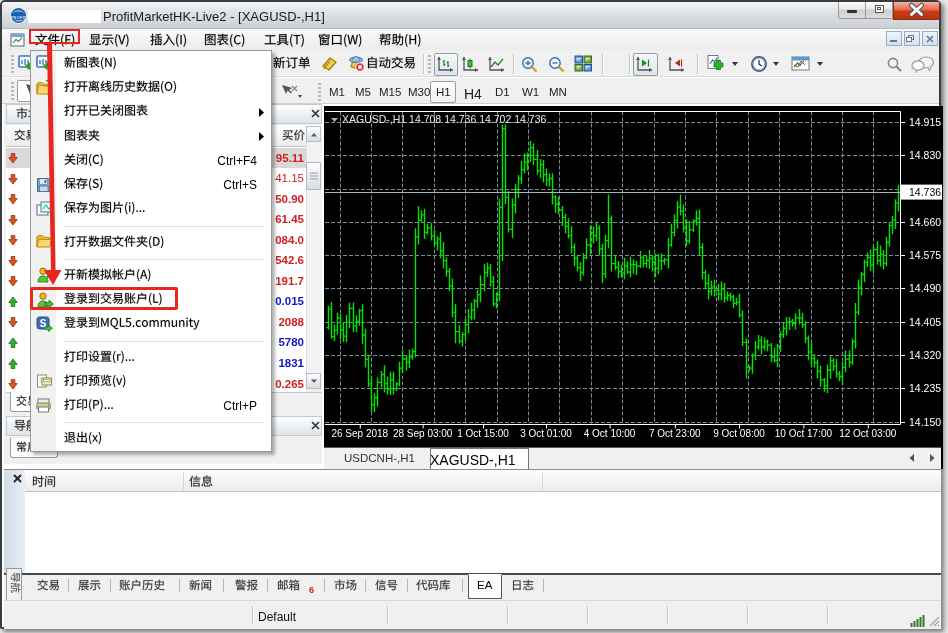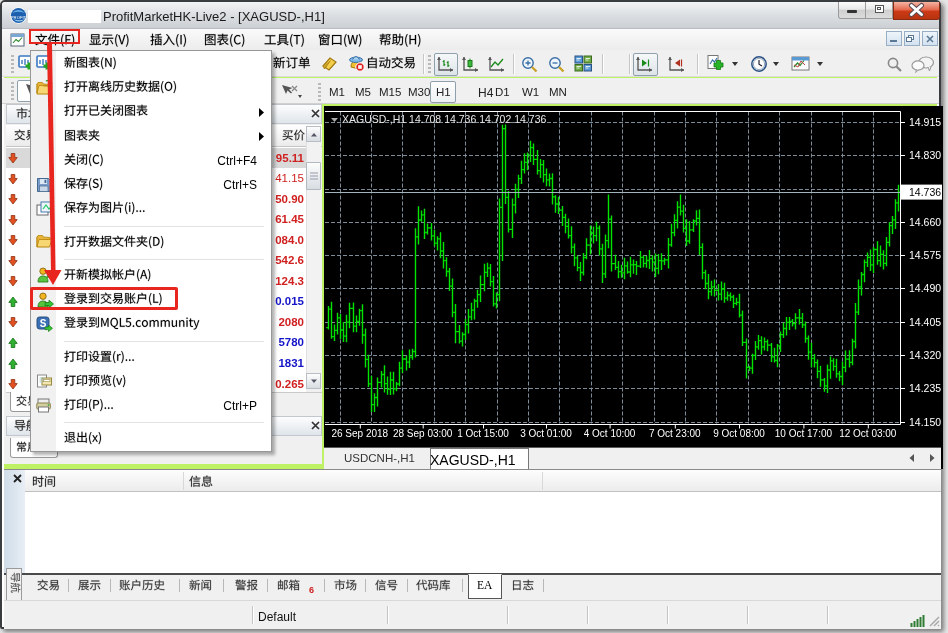--- a/index.html
+++ b/index.html
@@ -1,13 +1,13 @@
 <!DOCTYPE html>
 <html><head><meta charset="utf-8"><style>html,body{margin:0;padding:0;width:948px;height:633px;overflow:hidden;font-family:"Liberation Sans",sans-serif;background:#e6e6e6}*{box-sizing:border-box}.vsep{position:absolute;width:1px;background:#c6c6c6;box-shadow:1px 0 0 #fff}.grip{position:absolute;width:3px;background:repeating-linear-gradient(to bottom,#b9b9b9 0,#b9b9b9 2px,transparent 2px,transparent 4px)}.tbtn{position:absolute;border:1px solid #8ea0ac;background:linear-gradient(#f6f8f9,#dde4e9);border-radius:2px}</style></head><body>
-<div style="position:absolute;left:0;top:0;width:941px;height:629px;border:2px solid #3a3d40;border-radius:5px 5px 2px 2px;background:#bef264;box-shadow:3px 3px 4px rgba(0,0,0,0.45),inset 0 0 0 2px #fff">
+<div style="position:absolute;left:0;top:0;width:941px;height:629px;border:2px solid #3a3d40;border-radius:5px 5px 2px 2px;background:#ffffff;box-shadow:3px 3px 4px rgba(0,0,0,0.45),inset 0 0 0 2px #fff">
     <div style="position:absolute;left:0;top:0;right:0;height:27px;background:linear-gradient(#f2f4f5,#dcdfe2 50%,#ccd0d4);border-radius:3px 3px 0 0;border-bottom:1px solid #b8bcc0"></div>
     <div style="position:absolute;left:8px;top:5px;">
       <svg width="17" height="17" viewBox="0 0 17 17" style="display:block">
         <circle cx="8.5" cy="8.5" r="8.2" fill="#fff"></circle>
         <circle cx="8.5" cy="8.5" r="7.6" fill="#1b5fae"></circle>
         <path d="M2 6 q6-6 13 0 q-7-2.5-13 0z" fill="#6fb3e8"></path>
         <path d="M3 12 q6 5 12 0 q-6 2.5-12 0z" fill="#9fd0f0"></path>
         <text x="8.5" y="11.5" font-size="4.2" fill="#fff" text-anchor="middle" font-family="Liberation Sans">PROFIT</text>
       </svg>
     </div>
@@ -300,21 +300,21 @@
         <path d="M14 4 l5 5 m0-5 l-5 5" stroke="#888" stroke-width="1.2"></path>
         <path d="M20 13 l4 0 -2 3z" fill="#444"></path>
       </svg>
     </div>
     <div class="grip" style="left:316px;top:81px;height:18px"></div>
     <div style="position:absolute;left:327px;top:84px;font-size:11.5px;color:#222;white-space:nowrap;">M1</div>
     <div style="position:absolute;left:353px;top:84px;font-size:11.5px;color:#222;white-space:nowrap;">M5</div>
     <div style="position:absolute;left:377px;top:84px;font-size:11.5px;color:#222;white-space:nowrap;">M15</div>
     <div style="position:absolute;left:406px;top:84px;font-size:11.5px;color:#222;white-space:nowrap;">M30</div>
     <div style="position:absolute;left:434px;top:84px;font-size:11.5px;color:#222;white-space:nowrap;">H1</div>
-    <div style="position:absolute;left:476px;top:84px;font-size:12px;color:#222;white-space:nowrap;">H4</div>
+    <div style="position:absolute;left:462px;top:84px;font-size:14px;color:#222;white-space:nowrap;">H4</div>
     <div style="position:absolute;left:493px;top:84px;font-size:11.5px;color:#222;white-space:nowrap;">D1</div>
     <div style="position:absolute;left:520px;top:84px;font-size:11.5px;color:#222;white-space:nowrap;">W1</div>
     <div style="position:absolute;left:547px;top:84px;font-size:11.5px;color:#222;white-space:nowrap;">MN</div>
     <div class="tbtn" style="left:428px;top:78.5px;width:26px;height:22px;background:linear-gradient(#fdfdfd,#eef1f3)"></div>
     <div style="position:absolute;left:434px;top:84px;font-size:11.5px;color:#222;white-space:nowrap;">H1</div>
     <div style="position:absolute;left:2px;top:102px;width:318px;height:360px;background:#f0f0f0"></div>
     <div style="position:absolute;left:4px;top:102px;width:316px;height:20px;background:linear-gradient(#fdfdfe,#dfe5ea);border:1px solid #c2c8ce"></div>
     <div style="position:absolute;left:14px;top:105px;">
       <svg width="102" height="15" viewBox="0 0 102 15" style="display:block">
         <g fill="#222" stroke="#222" stroke-width="14" transform="translate(0,10.80) scale(0.012000,-0.012000)">
@@ -394,33 +394,33 @@
       <svg width="12" height="12" viewBox="0 0 12 12" style="display:block">
         <path d="M6 11 L1.8 5.6 h2.4 V1.5 h3.6 V5.6 h2.4z" fill="#e05020" stroke="#903010" stroke-width=".8"></path>
       </svg>
     </div>
     <div style="position:absolute;left:240px;top:252.25px;font-size:11.5px;color:#d02020;white-space:nowrap;width:62px;text-align:right;font-weight:bold">542.6</div>
     <div style="position:absolute;left:5px;top:273.3px;">
       <svg width="12" height="12" viewBox="0 0 12 12" style="display:block">
         <path d="M6 11 L1.8 5.6 h2.4 V1.5 h3.6 V5.6 h2.4z" fill="#e05020" stroke="#903010" stroke-width=".8"></path>
       </svg>
     </div>
-    <div style="position:absolute;left:240px;top:272.8px;font-size:11.5px;color:#d02020;white-space:nowrap;width:62px;text-align:right;font-weight:bold">124.3</div>
+    <div style="position:absolute;left:240px;top:272.8px;font-size:11.5px;color:#d02020;white-space:nowrap;width:62px;text-align:right;font-weight:bold">191.7</div>
     <div style="position:absolute;left:5px;top:293.85px;">
       <svg width="12" height="12" viewBox="0 0 12 12" style="display:block">
         <path d="M6 1 L10.2 6.4 h-2.4 V10.5 h-3.6 V6.4 H1.8z" fill="#30b030" stroke="#107010" stroke-width=".8"></path>
       </svg>
     </div>
     <div style="position:absolute;left:240px;top:293.35px;font-size:11.5px;color:#1414c8;white-space:nowrap;width:62px;text-align:right;font-weight:bold">0.015</div>
     <div style="position:absolute;left:5px;top:314.4px;">
       <svg width="12" height="12" viewBox="0 0 12 12" style="display:block">
         <path d="M6 11 L1.8 5.6 h2.4 V1.5 h3.6 V5.6 h2.4z" fill="#e05020" stroke="#903010" stroke-width=".8"></path>
       </svg>
     </div>
-    <div style="position:absolute;left:240px;top:313.9px;font-size:11.5px;color:#d02020;white-space:nowrap;width:62px;text-align:right;font-weight:bold">2080</div>
+    <div style="position:absolute;left:240px;top:313.9px;font-size:11.5px;color:#d02020;white-space:nowrap;width:62px;text-align:right;font-weight:bold">2088</div>
     <div style="position:absolute;left:5px;top:334.95000000000005px;">
       <svg width="12" height="12" viewBox="0 0 12 12" style="display:block">
         <path d="M6 1 L10.2 6.4 h-2.4 V10.5 h-3.6 V6.4 H1.8z" fill="#30b030" stroke="#107010" stroke-width=".8"></path>
       </svg>
     </div>
     <div style="position:absolute;left:240px;top:334.45000000000005px;font-size:11.5px;color:#1414c8;white-space:nowrap;width:62px;text-align:right;font-weight:bold">5780</div>
     <div style="position:absolute;left:5px;top:355.5px;">
       <svg width="12" height="12" viewBox="0 0 12 12" style="display:block">
         <path d="M6 1 L10.2 6.4 h-2.4 V10.5 h-3.6 V6.4 H1.8z" fill="#30b030" stroke="#107010" stroke-width=".8"></path>
       </svg>
@@ -655,21 +655,21 @@
     <div style="position:absolute;left:108px;top:577px;width:1px;height:13px;background:#b8b8b8"></div>
     <div style="position:absolute;left:177px;top:577px;width:1px;height:13px;background:#b8b8b8"></div>
     <div style="position:absolute;left:221px;top:577px;width:1px;height:13px;background:#b8b8b8"></div>
     <div style="position:absolute;left:265px;top:577px;width:1px;height:13px;background:#b8b8b8"></div>
     <div style="position:absolute;left:322px;top:577px;width:1px;height:13px;background:#b8b8b8"></div>
     <div style="position:absolute;left:363px;top:577px;width:1px;height:13px;background:#b8b8b8"></div>
     <div style="position:absolute;left:405px;top:577px;width:1px;height:13px;background:#b8b8b8"></div>
     <div style="position:absolute;left:460px;top:577px;width:1px;height:13px;background:#b8b8b8"></div>
     <div style="position:absolute;left:541px;top:577px;width:1px;height:13px;background:#b8b8b8"></div>
     <div style="position:absolute;left:466px;top:572px;width:34px;height:25px;background:#fff;border:1px solid #555;border-top:1px solid #fff"></div>
-    <div style="position:absolute;left:475px;top:577px;font-size:11.5px;color:#000;white-space:nowrap;font-family:Liberation Serif, serif;">EA</div>
+    <div style="position:absolute;left:475px;top:577px;font-size:11.5px;color:#000;white-space:nowrap;">EA</div>
     <div style="position:absolute;left:4px;top:566px;width:16px;height:33px;background:#f0f0f0;border:1px solid #9a9a9a"></div>
     <div style="position:absolute;left:6px;top:570px;">
       <svg width="13" height="22" viewBox="0 0 13 22" style="display:block">
         <g fill="#333" transform="rotate(90) translate(0,-3.55) scale(0.010500,-0.010500)">
           <use href="#g43" x="0"></use>
           <use href="#g44" x="1000"></use>
         </g>
       </svg>
     </div>
     <div style="position:absolute;left:2px;top:598px;width:937px;height:29px;background:#f0f0f0;border-top:1px solid #d8d8d8"></div>

